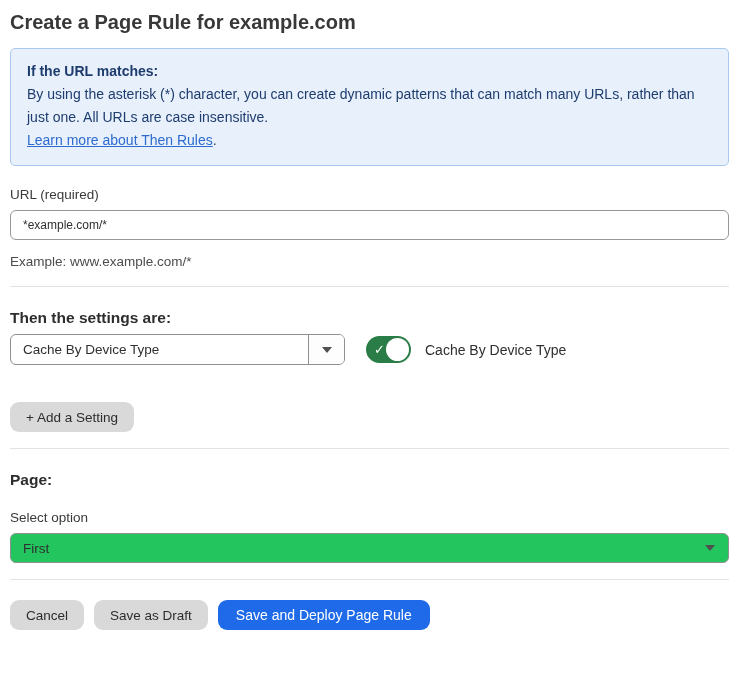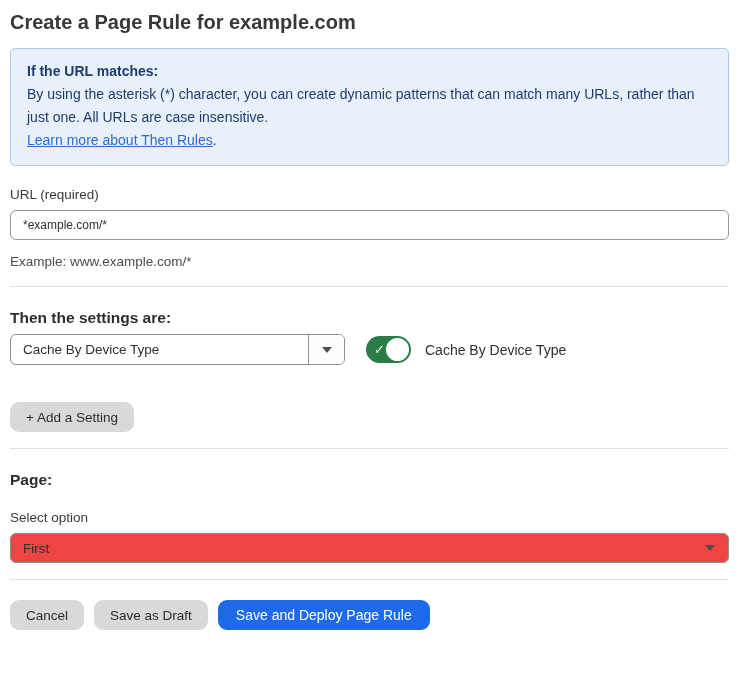--- a/index.html
+++ b/index.html
@@ -109,21 +109,21 @@
     display:inline-flex;align-items:center;justify-content:center;
     height:30px;border:none;border-radius:9px;
     font-size:13.5px;font-family:"Liberation Sans","DejaVu Sans",sans-serif;
     cursor:pointer;padding:0 16px;
   }
   .btn-gray{background:var(--button-gray);color:#2c2c2c;}
   .btn-primary{background:var(--primary-blue);color:#ffffff;padding:0 18px;font-size:14px;}
   .add-setting-btn{margin-top:37px;}
 
   .order-select{margin-top:7px;width:100%;height:30px;
-    border:1px solid var(--border-gray);border-radius:6px;background:#ef4444;
+    border:1px solid var(--border-gray);border-radius:6px;background:#22c55e;
     display:flex;align-items:center;cursor:pointer;
   }
   .order-select .select-value{
     flex:1;padding:0 12px;font-size:13.5px;color:#2f2f2f;
   }
   .order-select .caret-wrap{padding:0 13px;display:flex;align-items:center;}
 
   .help-text{margin-top:7px;font-size:13.5px;color:#4e4e4e;line-height:21px;}
 
   .footer{margin-top:20px;display:flex;gap:10px;}

